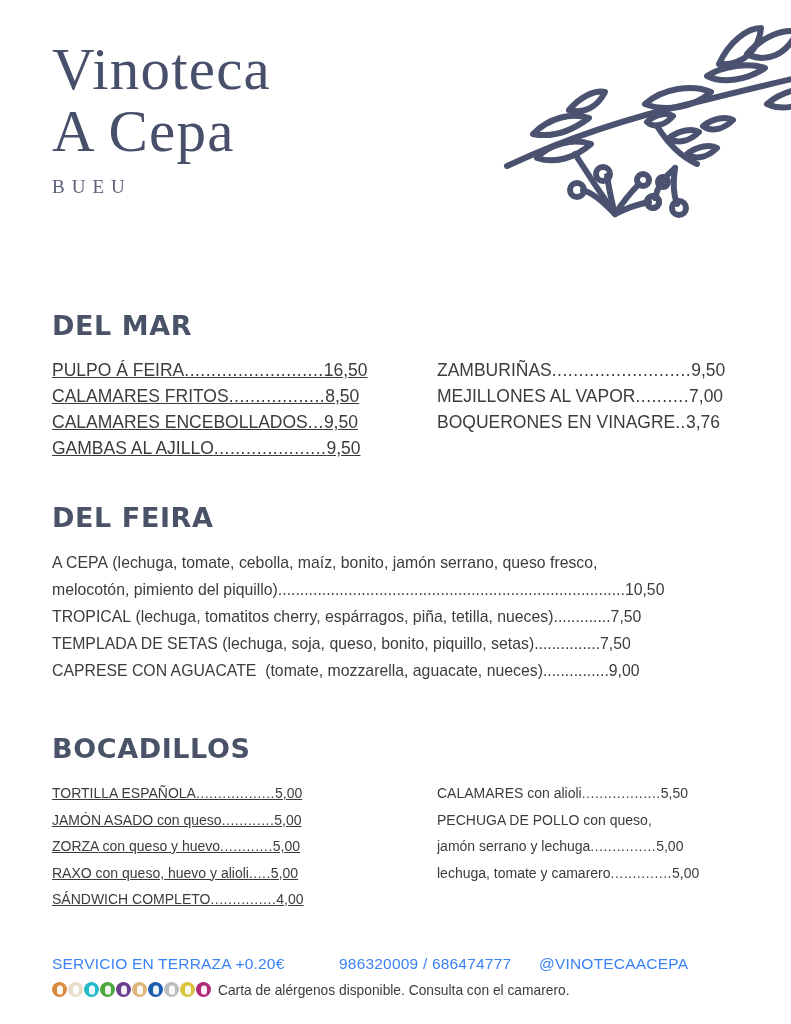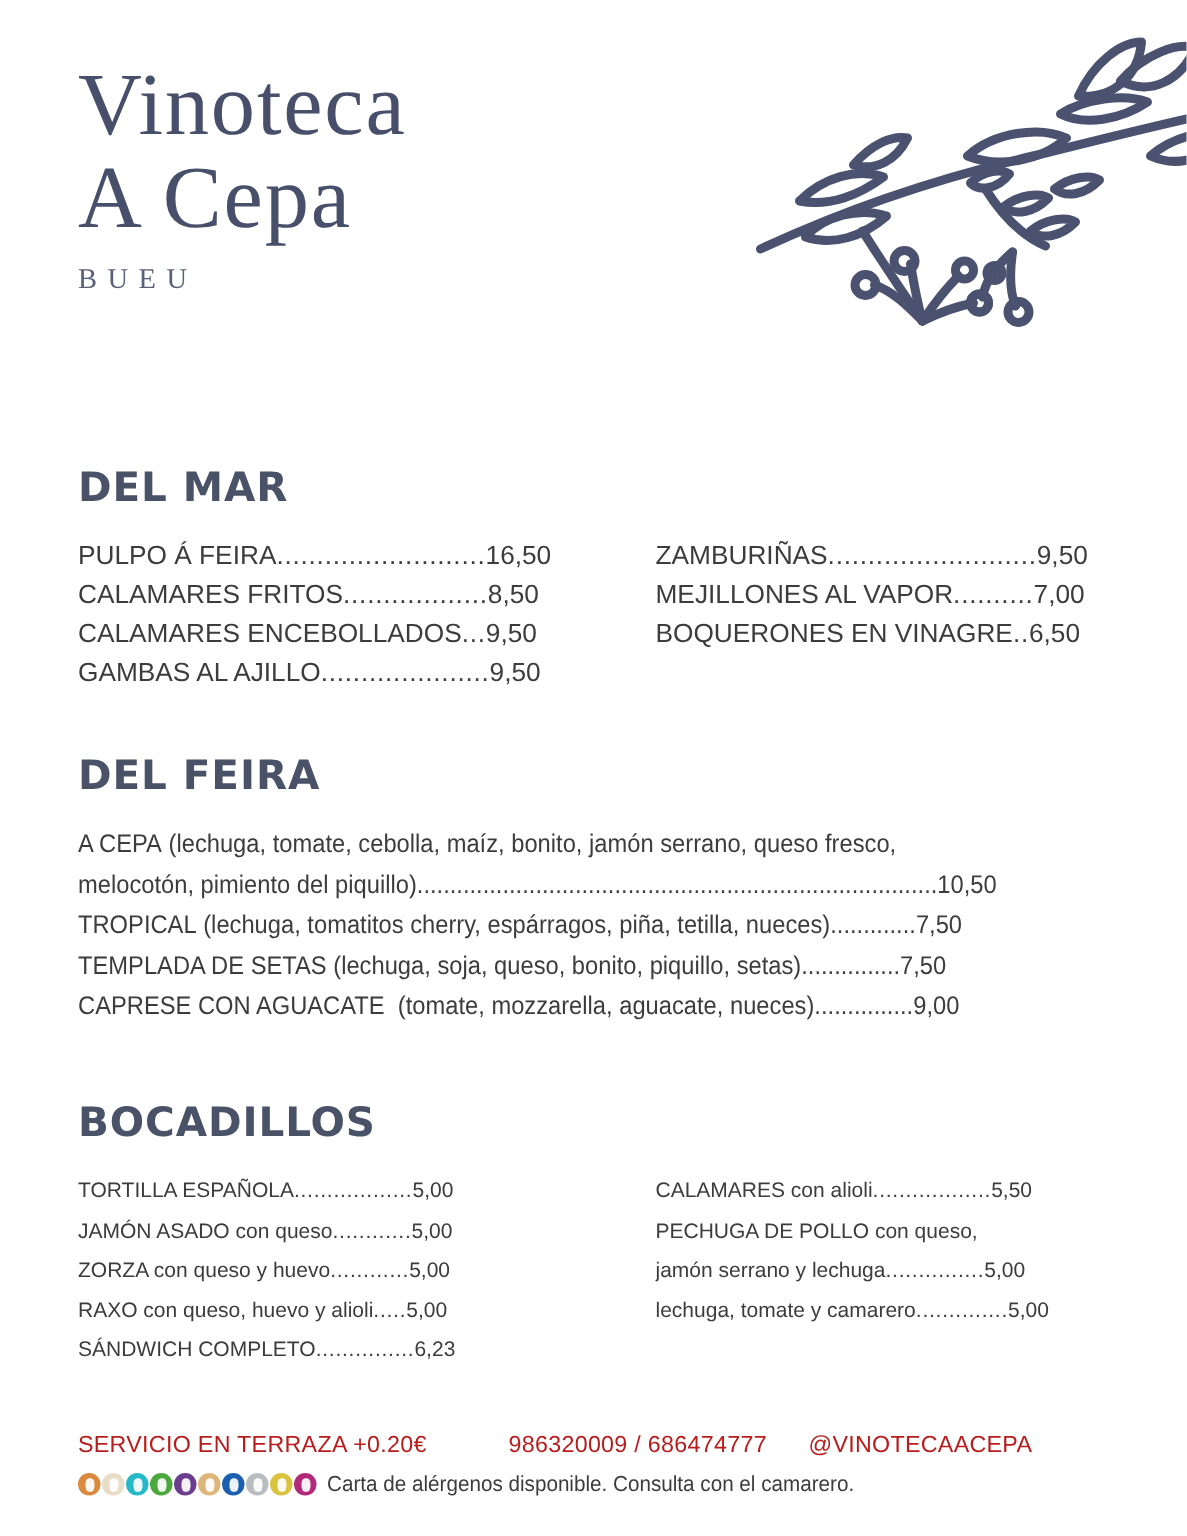--- a/index.html
+++ b/index.html
@@ -78,21 +78,21 @@
     margin: 0 0 16px 0;
   }
 
   .cols {
     display: flex;
     gap: 60px;
   }
   .col {
     flex: 0 0 auto;
   }
-  .col-left  { width: 325px; }
+  .col-left  { width: 325px; text-decoration: underline; }
   .col-right { width: 305px; }
 
   
   .item {
     font-size: 17.5px;
     line-height: 26px;
     color: #3c3c3c;
     white-space: nowrap;
     overflow: hidden;
   }
@@ -123,21 +123,21 @@
 
   
   .footer {
     position: absolute;
     left: 52px;
     top: 955px;
     width: 700px;
   }
   .footer-row1 {
     font-size: 15.5px;
-    color: #b91c1c;
+    color: #3b82f6;
     letter-spacing: 0.2px;
     display: flex;
     align-items: flex-start;
   }
   .f-terraza { width: 287px; }
   .f-phone   { width: 200px; }
   .f-social  { }
 
   .footer-row2 {
     margin-top: 9px;
@@ -255,21 +255,21 @@
       </div>
       <div class="col col-right">
 
         <div class="item">
           <span class="nm">ZAMBURIÑAS</span><span class="lc">..........................</span><span class="pr">9,50</span>
         </div>
         <div class="item">
           <span class="nm">MEJILLONES AL VAPOR</span><span class="lc">..........</span><span class="pr">7,00</span>
         </div>
         <div class="item">
-          <span class="nm">BOQUERONES EN VINAGRE</span><span class="lc">..</span><span class="pr">6,50</span>
+          <span class="nm">BOQUERONES EN VINAGRE</span><span class="lc">..</span><span class="pr">3,76</span>
         </div>
 
       </div>
     </div>
   </div>
 
   <div class="section huerto" style="top:502px;">
     <div class="section-title">DEL FEIRA</div>
 
     <div class="row">
@@ -303,21 +303,21 @@
         <div class="item">
           <span>JAMÓN ASADO</span><span> con queso</span><span class="lc">............</span><span>5,00</span>
         </div>
         <div class="item">
           <span>ZORZA</span><span> con queso y huevo</span><span class="lc">............</span><span>5,00</span>
         </div>
         <div class="item">
           <span>RAXO</span><span> con queso, huevo y alioli</span><span class="lc">.....</span><span>5,00</span>
         </div>
         <div class="item">
-          <span>SÁNDWICH COMPLETO</span><span></span><span class="lc">...............</span><span>6,23</span>
+          <span>SÁNDWICH COMPLETO</span><span></span><span class="lc">...............</span><span>4,00</span>
         </div>
       </div>
 
       <div class="col col-right">
         <div class="item">
           <span>CALAMARES</span><span> con alioli</span><span class="lc">..................</span><span>5,50</span>
         </div>
 
         <div class="item wrapline">
           <span>PECHUGA DE POLLO</span><span> con queso,</span>

